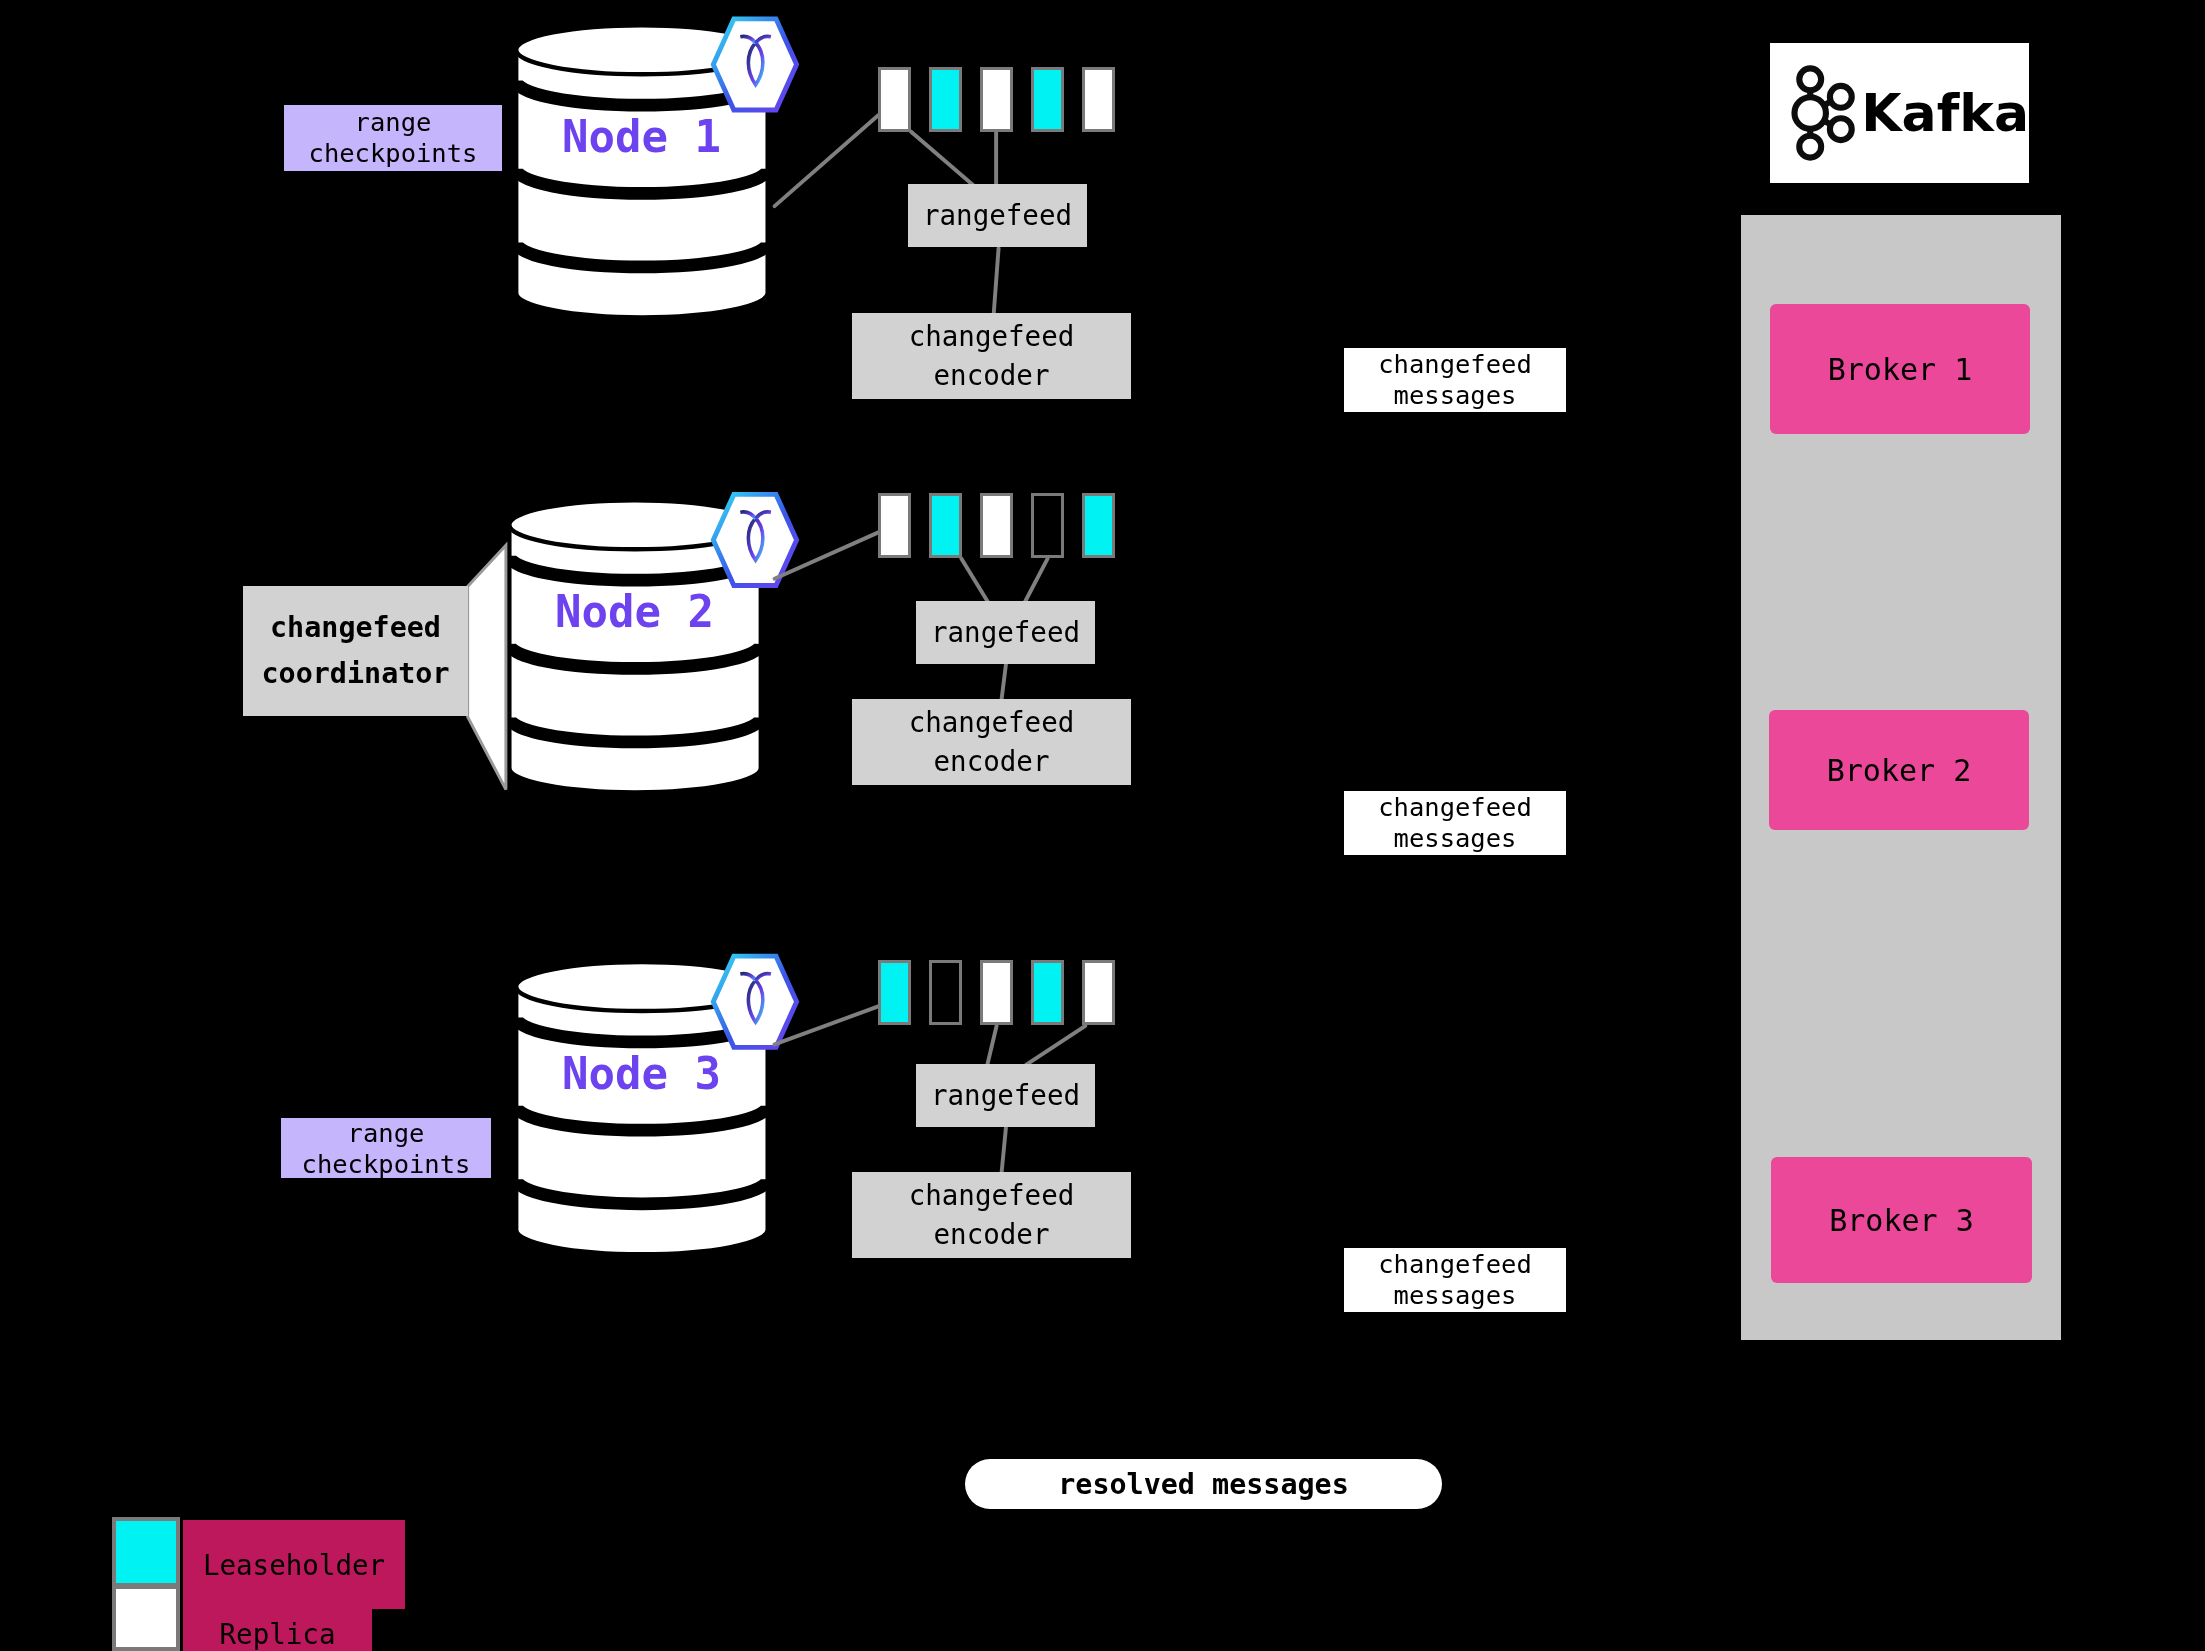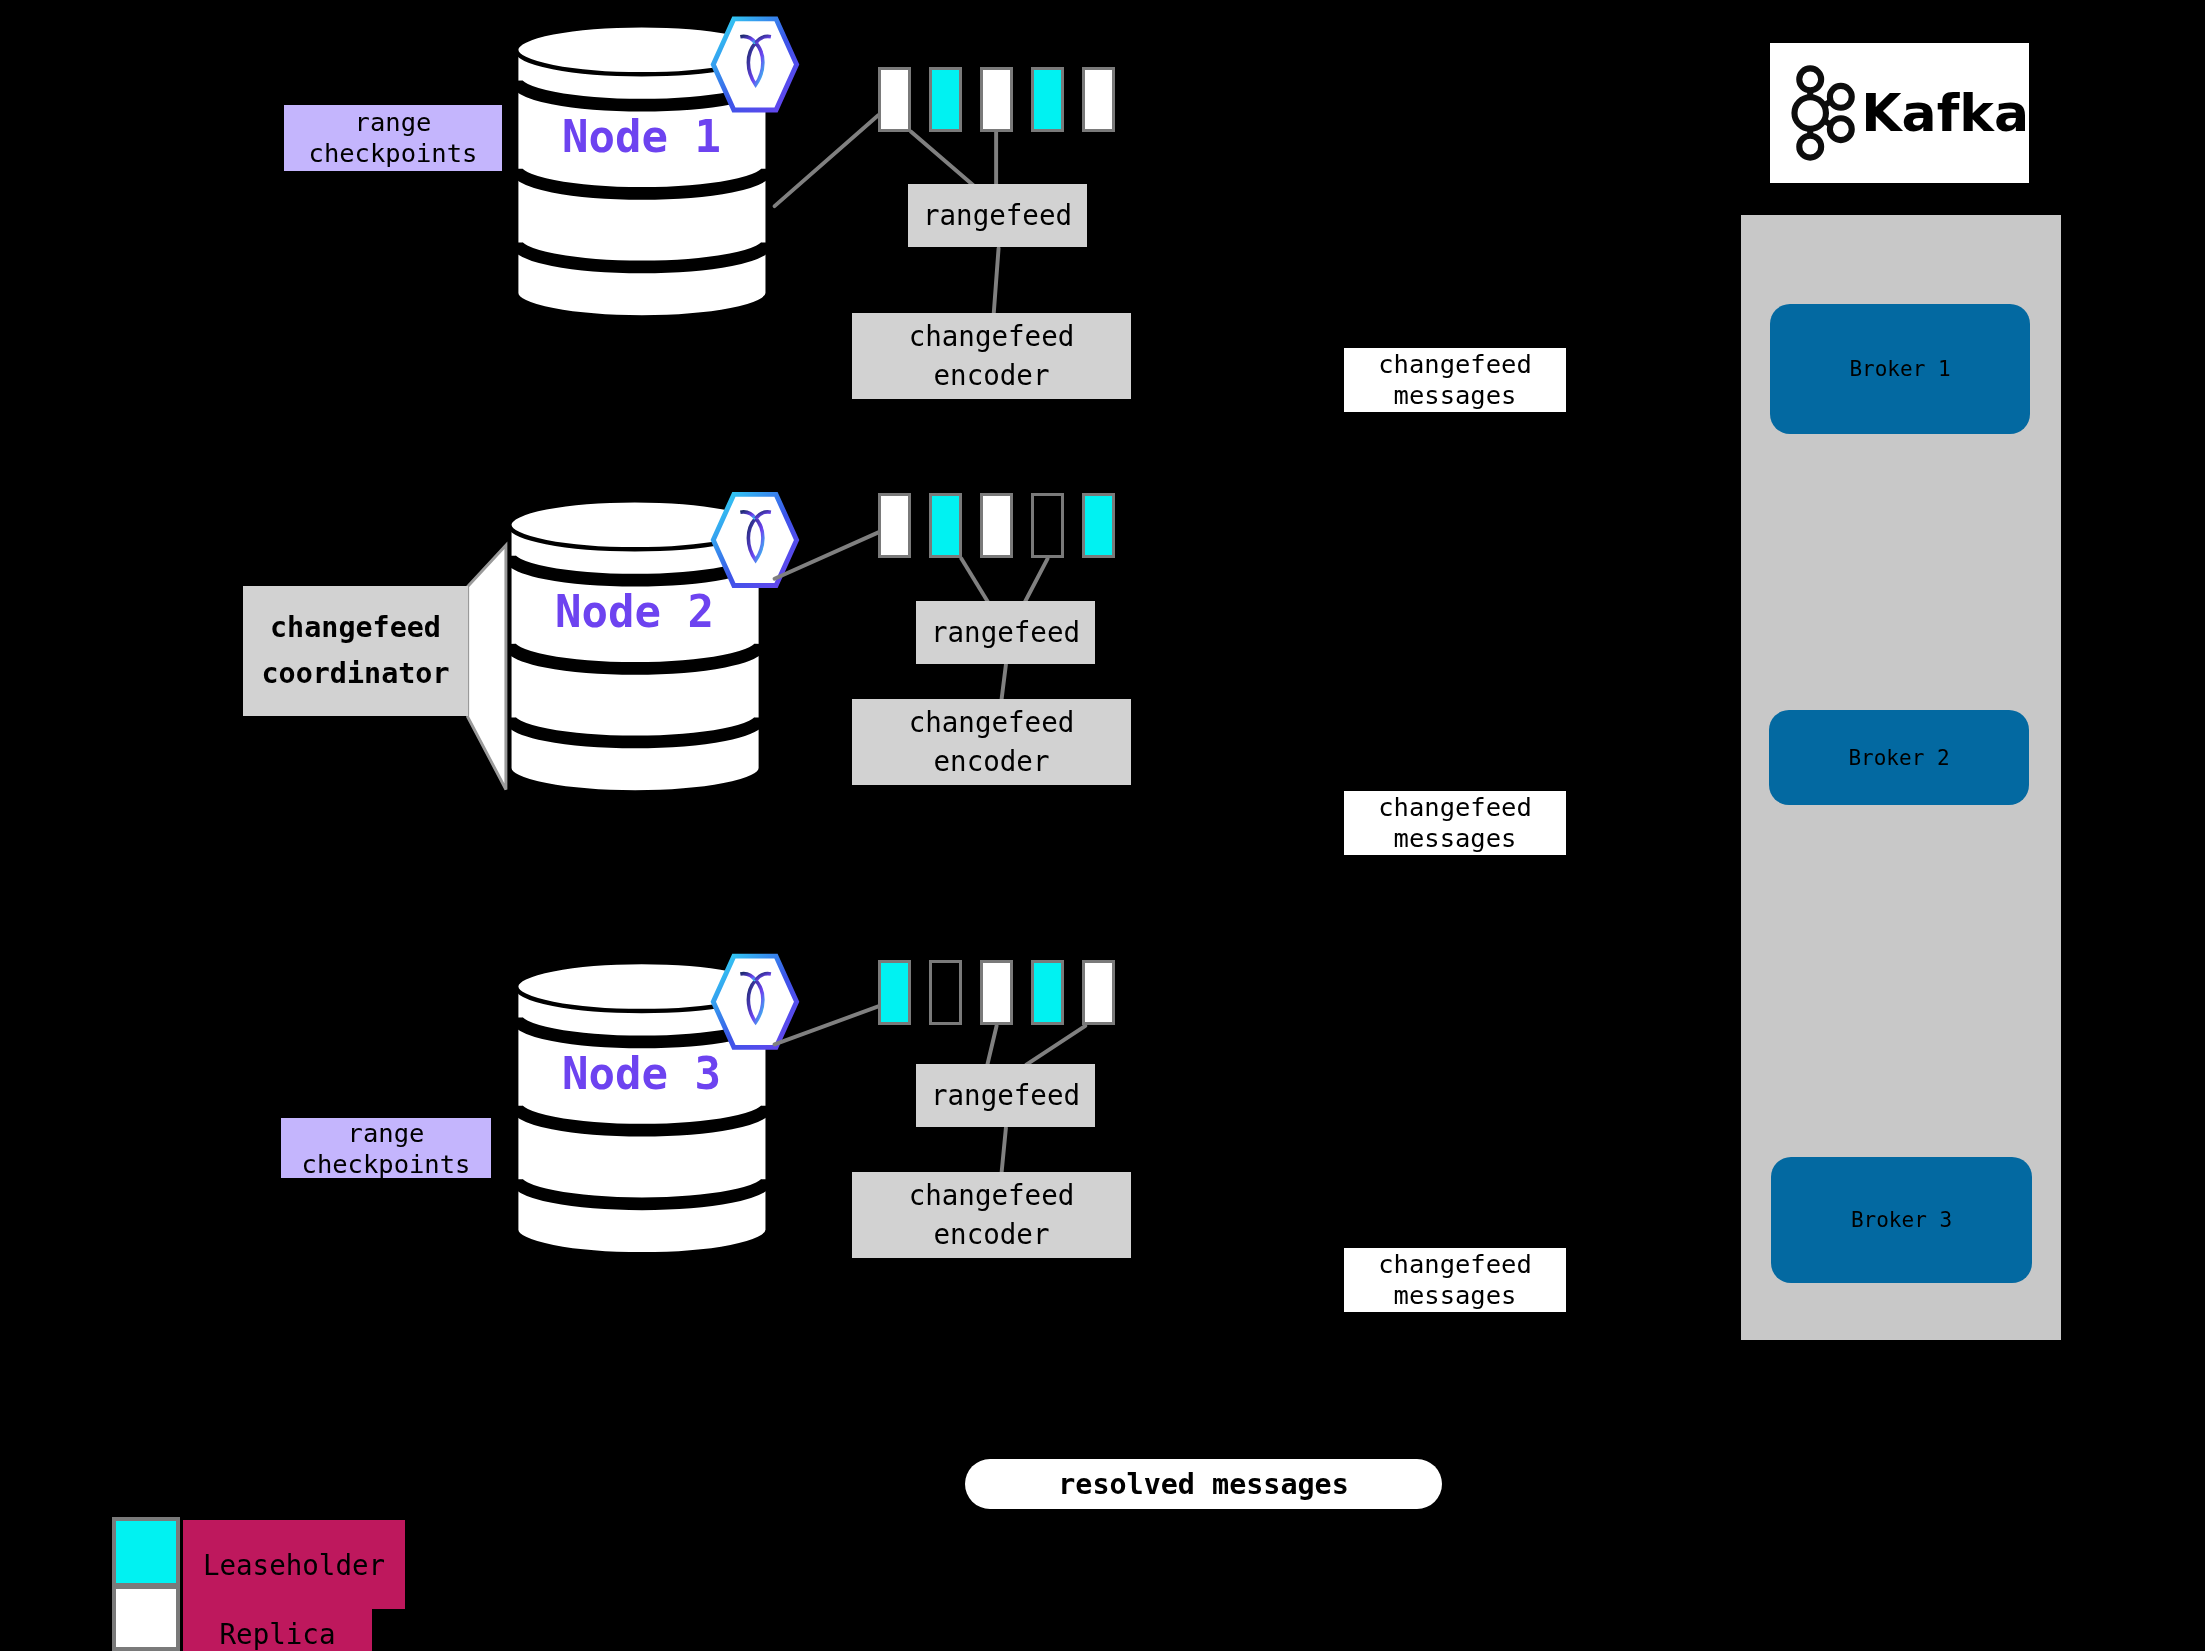--- a/index.html
+++ b/index.html
@@ -13,21 +13,21 @@
   .encoder{font-size:27.5px;line-height:39px;padding-top:4.4px;}
   .coordinator{font-size:28.4px;line-height:46px;font-weight:bold;display:flex;
                align-items:center;justify-content:center;text-align:center;flex-wrap:wrap;}
   .node-label{color:#6d43f0;font-weight:bold;font-size:44px;line-height:39px;text-align:center;}
   .sq{width:33px;height:65px;border:3.9px solid #7a7a7a;background:transparent;}
   .msg-label{background:#fff;text-align:center;font-size:25.5px;line-height:31px;padding-top:1px;}
   .pill{background:#fff;border-radius:25.5px;text-align:center;font-size:28.4px;line-height:51px;font-weight:bold;}
   .kafka-panel{background:#c8c8c8;}
   .kafka-logo-box{background:#fff;display:flex;align-items:center;justify-content:center;gap:3.9px;}
   .kafka-word{font-family:"DejaVu Sans","Liberation Sans",sans-serif;font-weight:bold;font-size:52px;}
-  .broker{background:#0369a1;border-radius:20px;text-align:center;font-size:21px;display:flex;
+  .broker{background:#ec4899;border-radius:6px;text-align:center;font-size:30px;display:flex;
           align-items:center;justify-content:center;}
   .legend-swatch{border:4.4px solid #7a7a7a;}
   .legend-label{background:#be185d;display:flex;align-items:center;justify-content:center;font-size:27.5px;margin-top:8px;}
 </style>
 </head>
 <body>
 
 <div id="canvas">
 
   <svg id="lines-layer" viewBox="0 0 4498 3369" xmlns="http://www.w3.org/2000/svg">
@@ -138,21 +138,21 @@
         <circle cx="162" cy="152" r="25"></circle>
         <line x1="92" y1="63" x2="92" y2="79"></line>
         <line x1="92" y1="151" x2="92" y2="167"></line>
         <line x1="120" y1="100" x2="140" y2="88"></line>
         <line x1="120" y1="130" x2="140" y2="142"></line>
       </g>
     </svg>
     <span class="kafka-word">Kafka</span>
   </div>
   <div class="abs broker" style="left:1770px;top:304px;width:260px;height:130px;">Broker 1</div>
-  <div class="abs broker" style="left:1769px;top:710px;width:260px;height:95px;">Broker 2</div>
+  <div class="abs broker" style="left:1769px;top:710px;width:260px;height:120px;">Broker 2</div>
   <div class="abs broker" style="left:1771px;top:1157px;width:261px;height:126px;">Broker 3</div>
 
   <div class="abs sq legend-swatch" style="left: 112px; top: 1517px; width: 68px; height: 70px; background: rgb(0, 242, 242);"></div>
   <div class="abs sq legend-swatch" style="left: 112px; top: 1585px; width: 68px; height: 66px; background: rgb(255, 255, 255);"></div>
   <div class="abs legend-label" style="left:183px;top:1512px;width:222px;height:89px;">Leaseholder</div>
   <div class="abs legend-label" style="left:183px;top:1600px;width:189px;height:51px;">Replica</div>
 
 </div>
 
 

